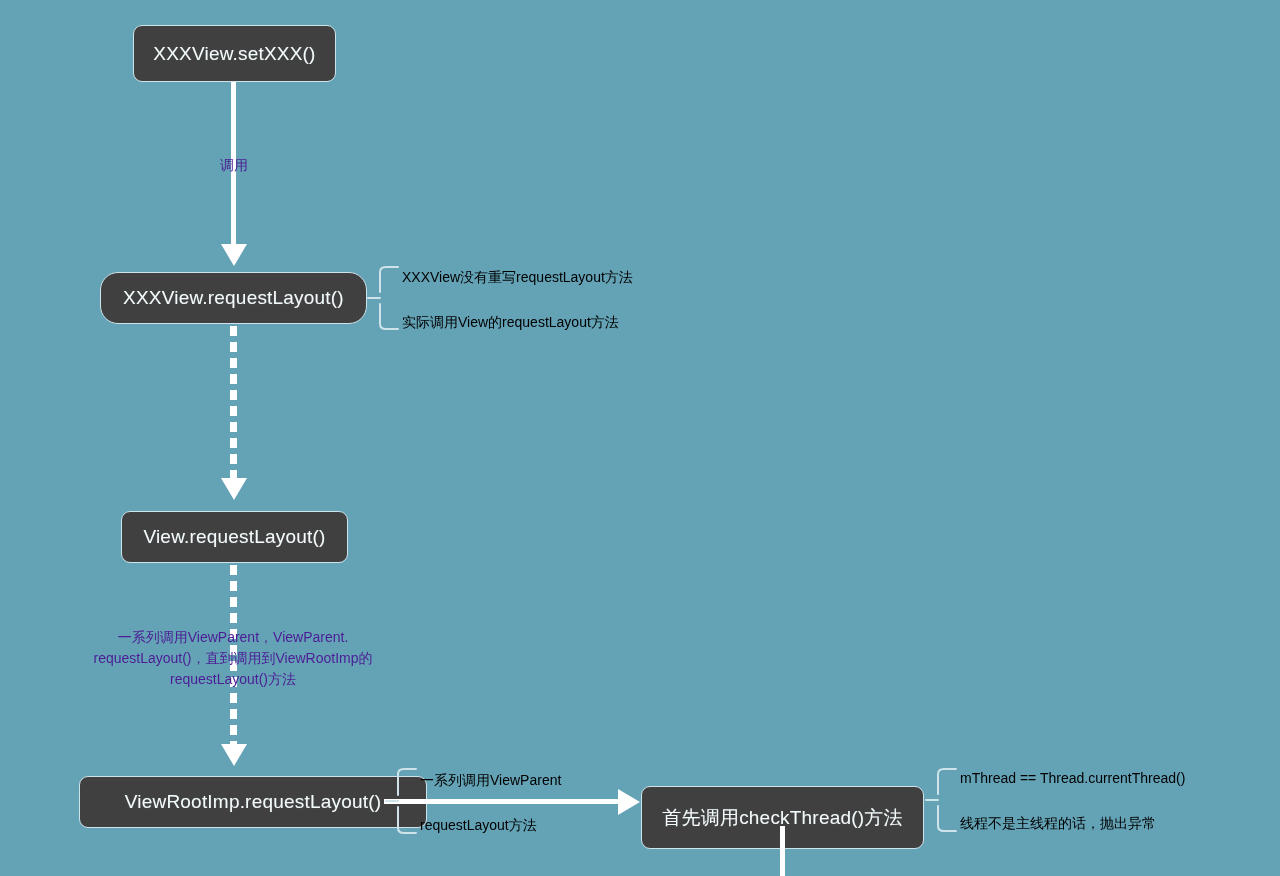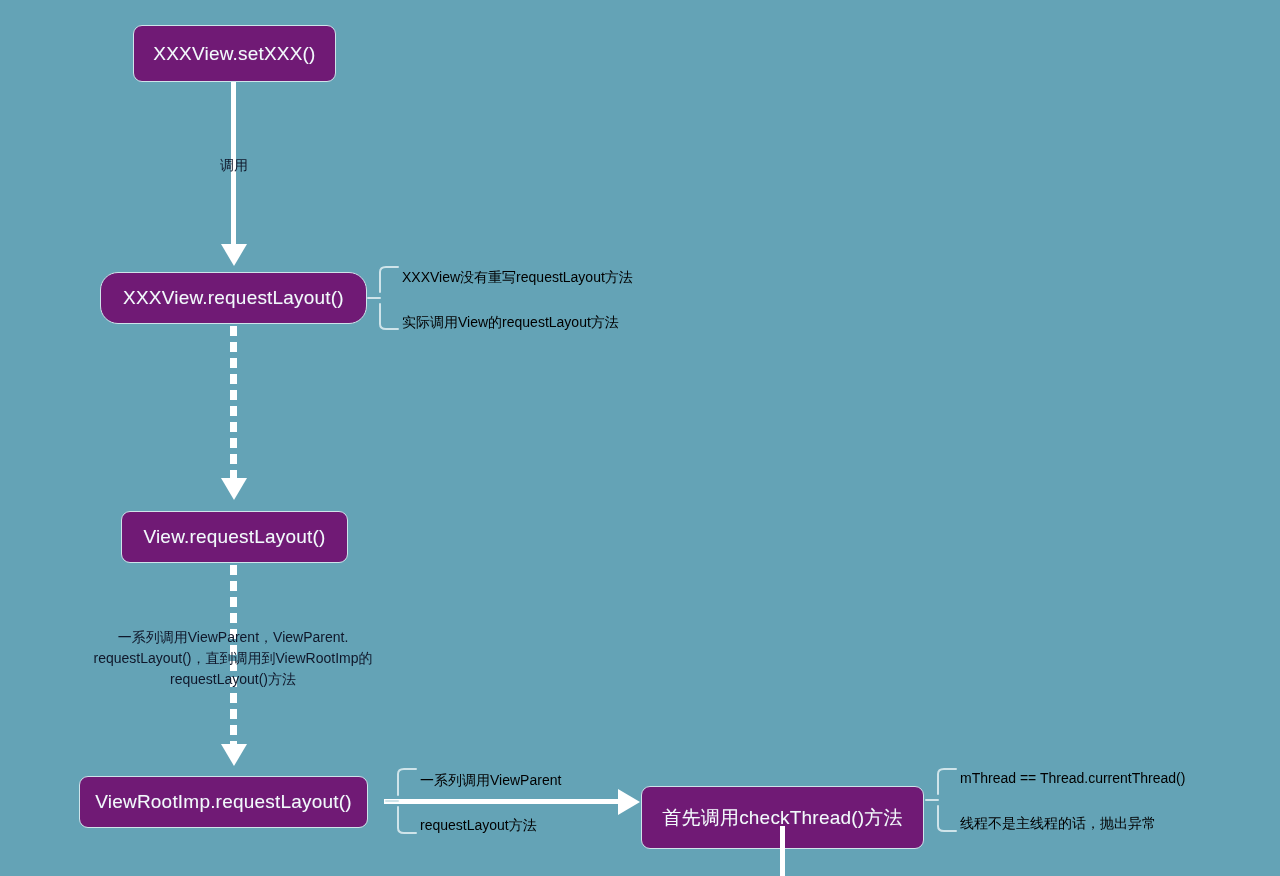--- a/index.html
+++ b/index.html
@@ -17,21 +17,21 @@
     width: 1280px;
     height: 876px;
     background: #64a3b6;
     overflow: hidden;
   }
 
   
   .node {
     position: absolute;
     box-sizing: border-box;
-    background: #701a75;
+    background: #404040;
     border: 1.6px solid #cfe4ea;
     border-radius: 9px;
     color: #f2fafc;
     display: flex;
     align-items: center;
     justify-content: center;
     font-size: 19px;
     font-weight: 400;
     letter-spacing: 0.2px;
     white-space: nowrap;
@@ -74,21 +74,21 @@
     width: 0;
     height: 0;
     border-top: 13px solid transparent;
     border-bottom: 13px solid transparent;
     border-left: 22px solid #ffffff;
   }
 
   
   .edge-label {
     position: absolute;
-    color: #0f172a;
+    color: #4c1d95;
     font-size: 14px;
     line-height: 21px;
     text-align: center;
     white-space: pre-line;
   }
 
   
   .brace {
     position: absolute;
   }
@@ -137,21 +137,21 @@
   <div class="node" style="left:121px; top:511px; width:227px; height:52px;">
     <span>View.requestLayout()</span>
   </div>
 
   <div class="vline-dashed" style="left:230px; top:565px; height:181px;"></div>
   <div class="arrow-down" style="left:221px; top:744px;"></div>
   <div class="edge-label" style="left:58px; top:627px; width:350px;">一系列调用ViewParent，ViewParent.
 requestLayout()，直到调用到ViewRootImp的
 requestLayout()方法</div>
 
-  <div class="node" style="left:79px; top:776px; width:289px; height:52px;">
+  <div class="node" style="left:79px; top:776px; width:348px; height:52px;">
     <span>ViewRootImp.requestLayout()</span>
   </div>
 
   <div class="hline-solid" style="left:384px; top:799px; width:238px;"></div>
   <div class="arrow-right" style="left:618px; top:789px;"></div>
 
   <div class="brace" style="left:386px; top:768px;">
     <svg width="36" height="66" viewBox="0 0 36 66" fill="none">
       <path d="M0 33 H12" stroke="#cfe4ea" stroke-width="2" stroke-linecap="round"></path>
       <path d="M12 39 V60 Q12 65 18 65 H30" stroke="#cfe4ea" stroke-width="2" stroke-linecap="round" fill="none"></path>

